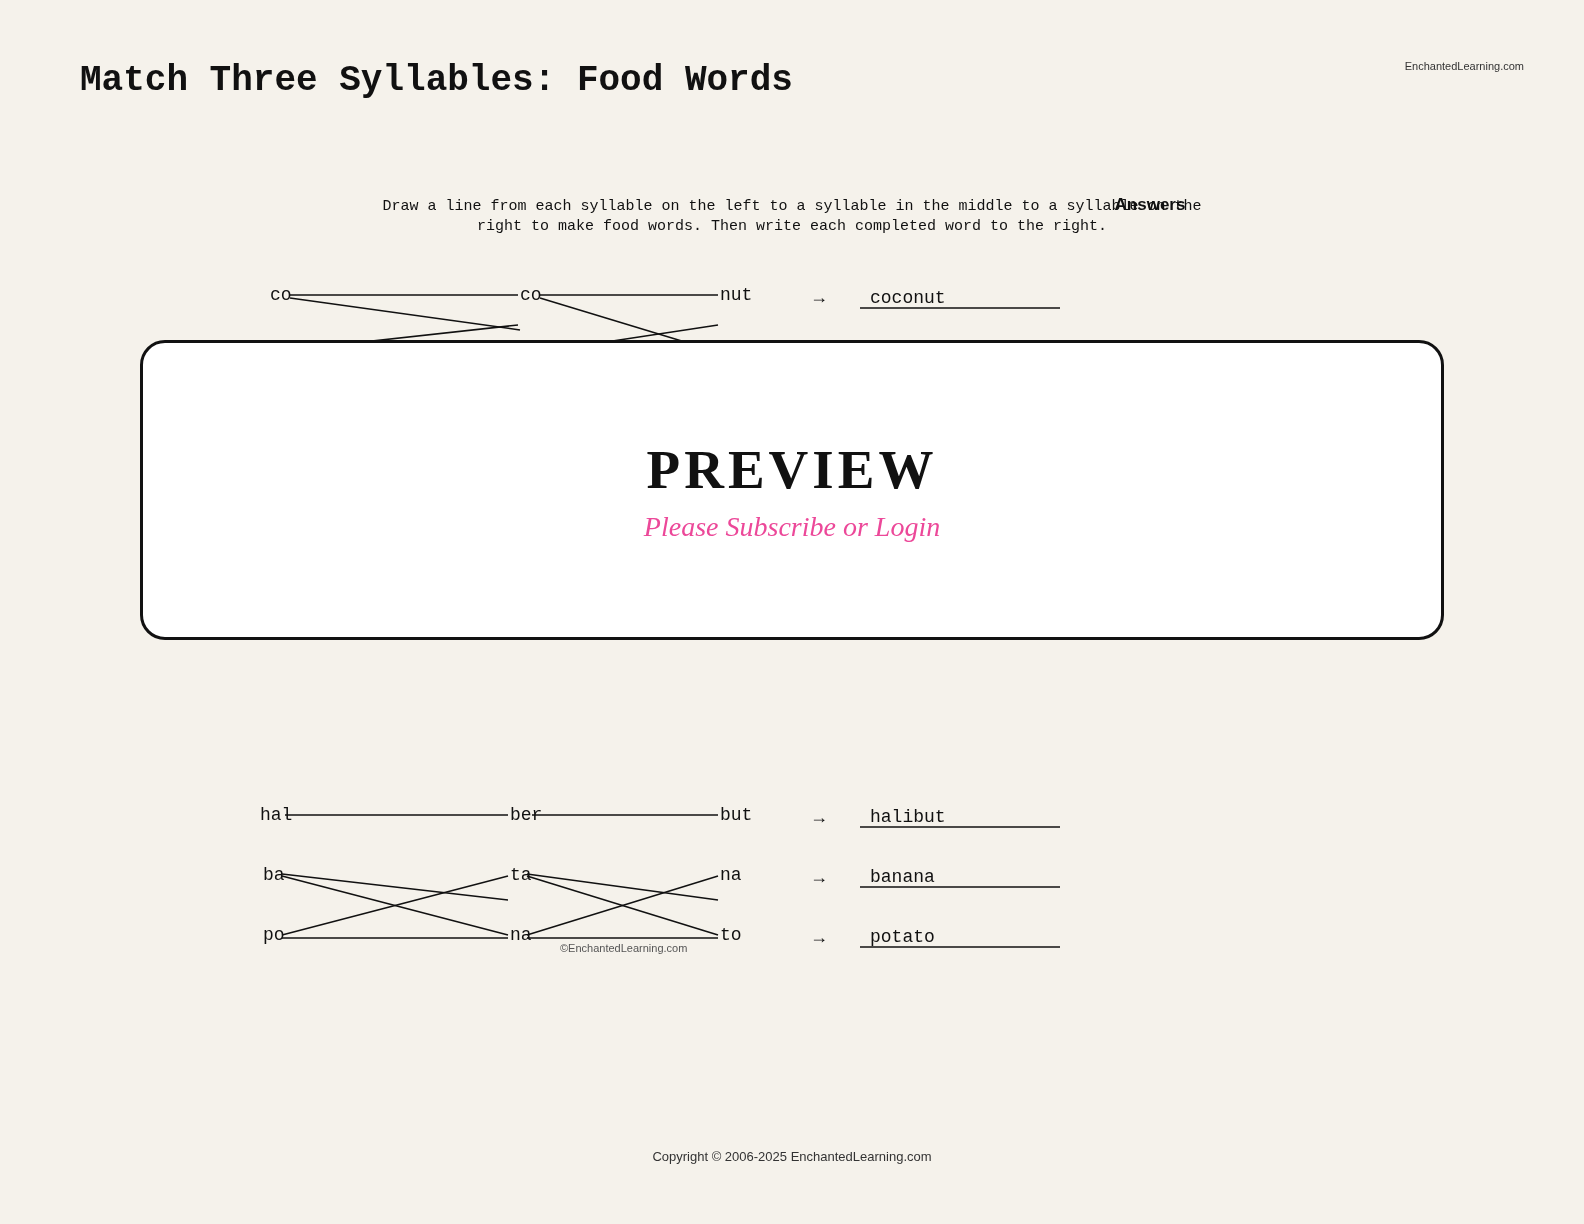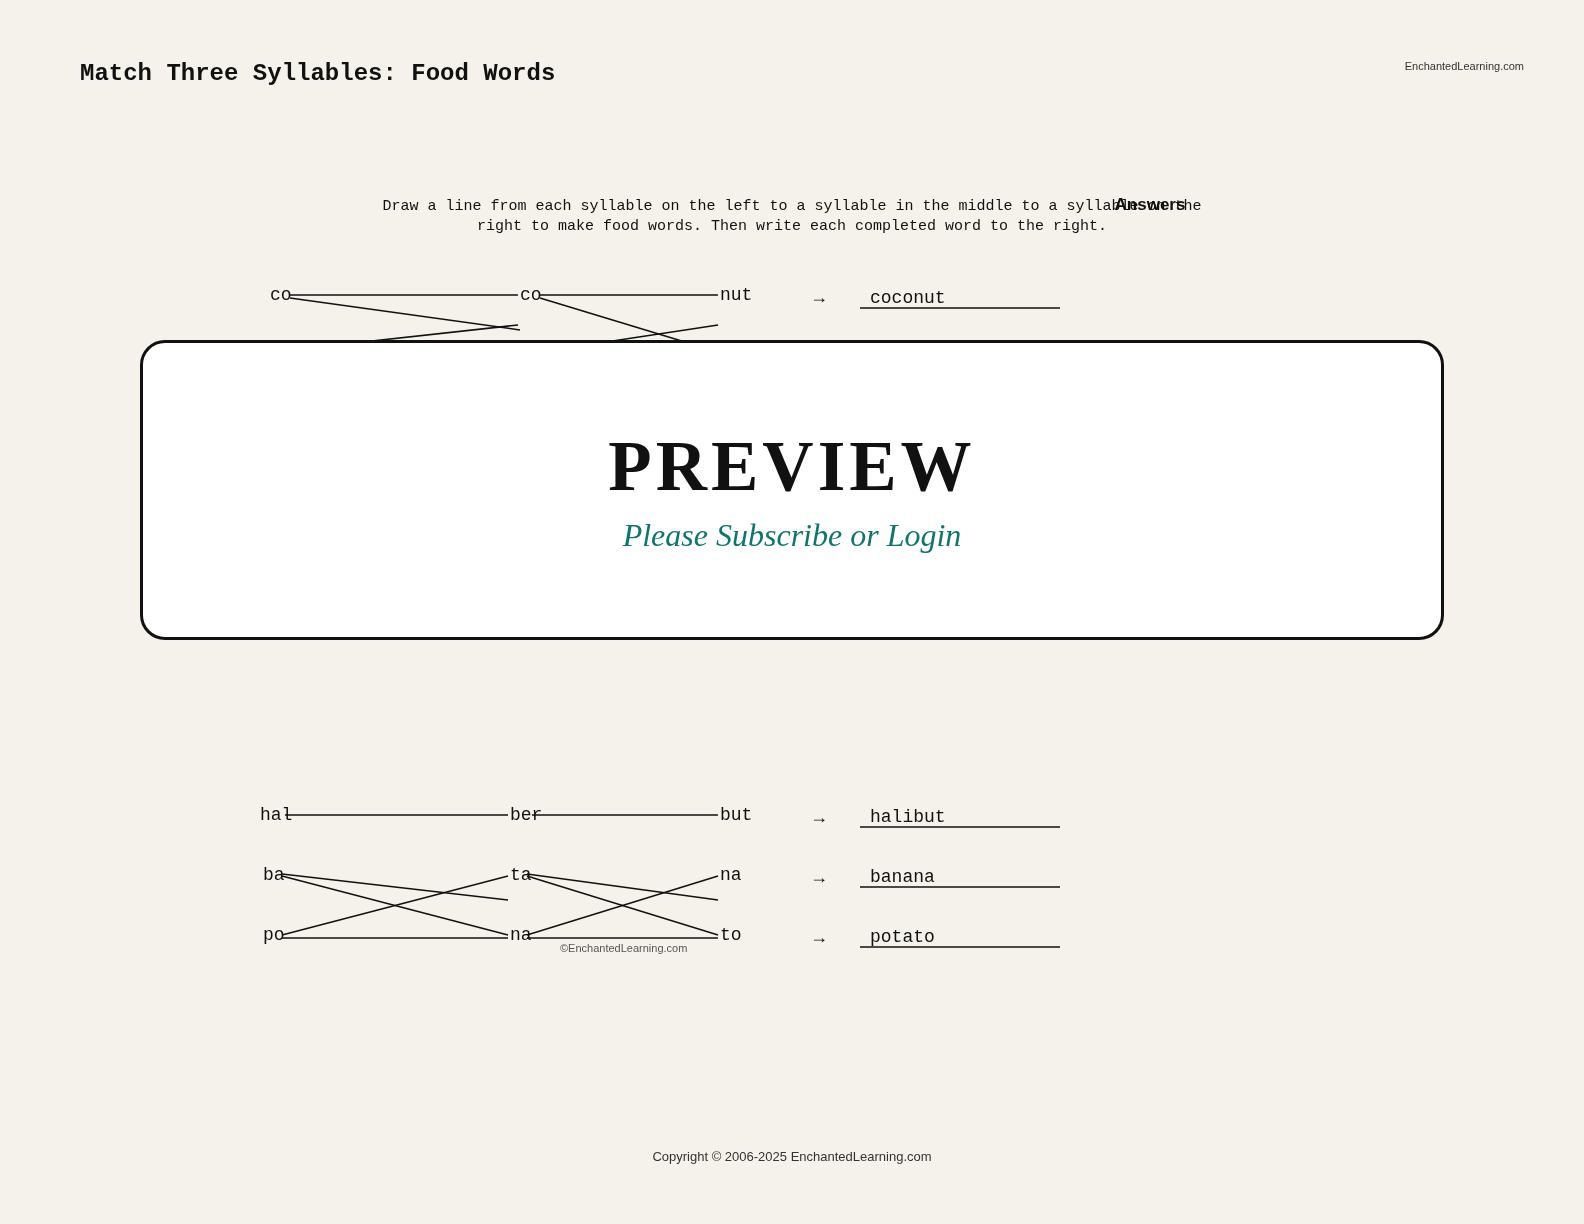--- a/index.html
+++ b/index.html
@@ -8,21 +8,21 @@
       min-height: 1224px;
       background: #f5f2eb;
       font-family: 'Courier New', Courier, monospace;
       position: relative;
     }
 
     .page-title {
       position: absolute;
       top: 60px;
       left: 80px;
-      font-size: 24px;
+      font-size: 36px;
       font-weight: bold;
       font-family: 'Courier New', Courier, monospace;
       color: #111;
     }
 
     .site-name {
       position: absolute;
       top: 60px;
       right: 60px;
       font-size: 11px;
@@ -40,32 +40,32 @@
       border-radius: 25px;
       background: white;
       display: flex;
       flex-direction: column;
       align-items: center;
       justify-content: center;
       z-index: 10;
     }
 
     .preview-title {
-      font-size: 71px;
+      font-size: 55px;
       font-weight: bold;
       font-family: 'Times New Roman', serif;
       letter-spacing: 4px;
       color: #111;
     }
 
     .preview-subtitle {
-      font-size: 32px;
+      font-size: 28px;
       font-style: italic;
       font-family: 'Times New Roman', serif;
-      color: #0f766e;
+      color: #ec4899;
       margin-top: 10px;
     }
 
     .copyright {
       position: absolute;
       bottom: 60px;
       left: 0;
       right: 0;
       text-align: center;
       font-size: 13px;

